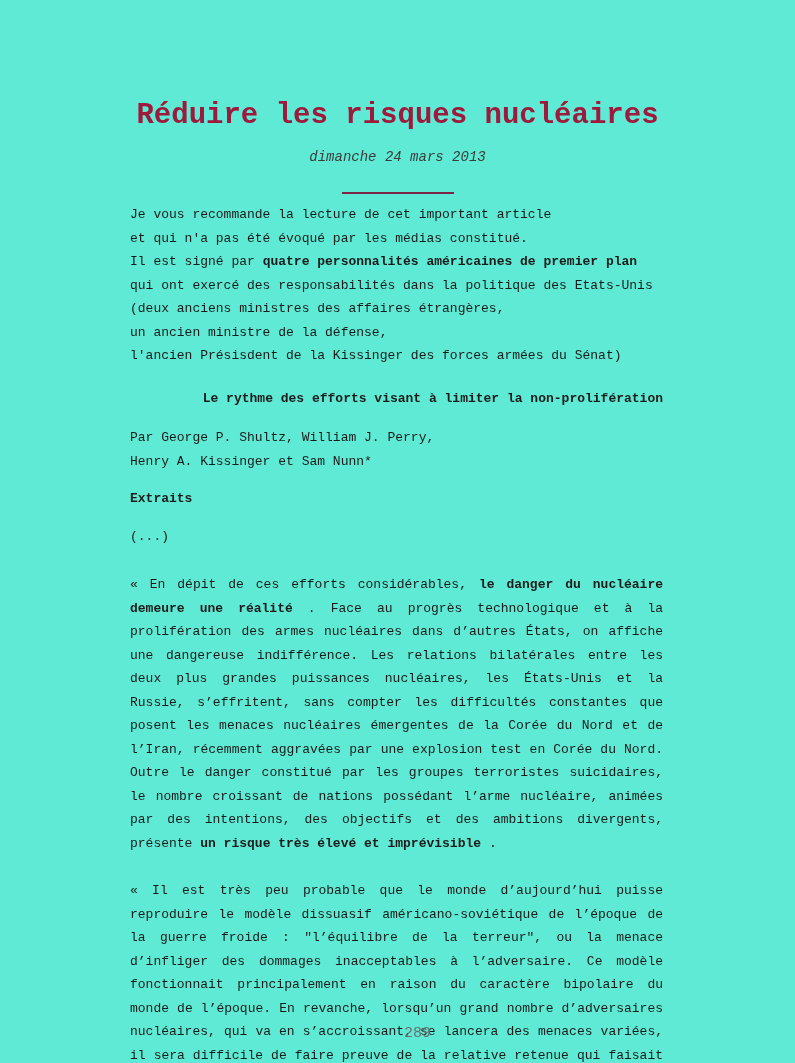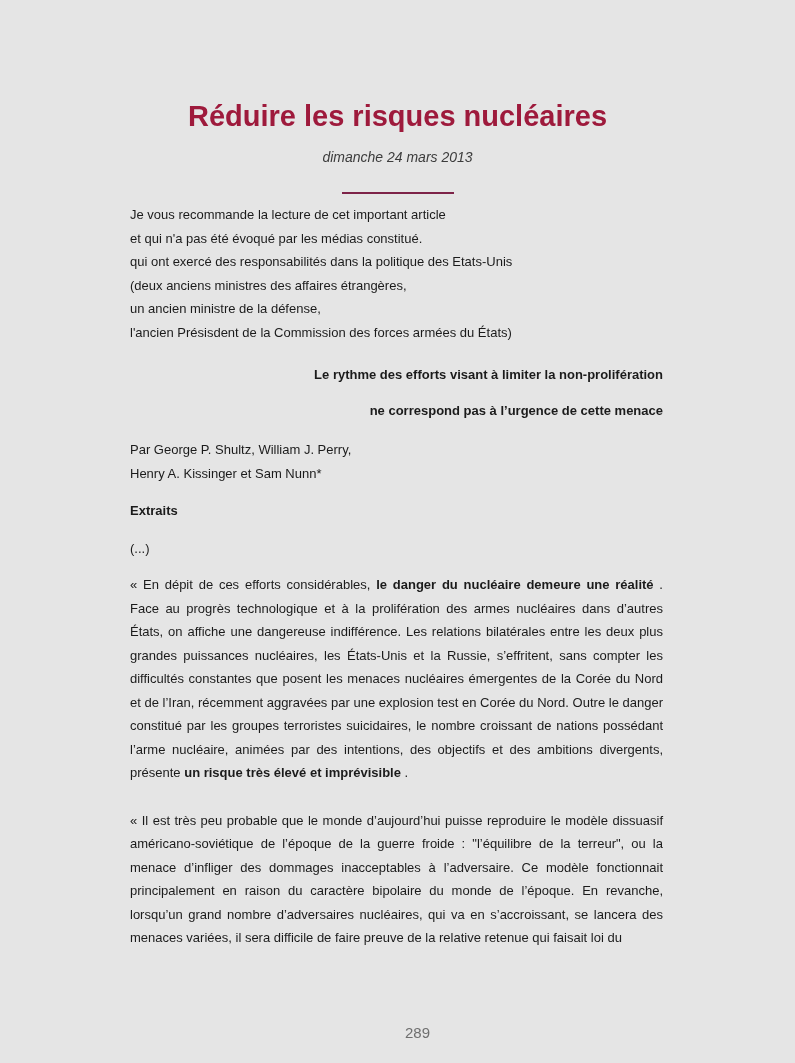--- a/index.html
+++ b/index.html
@@ -4,23 +4,23 @@
 <style>
   html, body {
     margin: 0;
     padding: 0;
     background: #ffffff;
   }
   .page {
     position: relative;
     width: 795px;
     height: 1063px;
-    background: #e5e5e5;
+    background: #5eead4;
     overflow: hidden;
-    font-family: Liberation Sans, sans-serif;
+    font-family: Liberation Mono, monospace;
     color: #1b1b1b;
   }
   header.doc-header {
     padding-top: 98px;
     text-align: center;
   }
   h1.article-title {
     margin: 0;
     font-size: 29px;
     line-height: 36px;
@@ -65,21 +65,21 @@
     margin: 16px 0 0 0;
   }
   p.extracts-heading {
     margin: 14px 0 0 0;
     font-weight: bold;
   }
   p.ellipsis-marker {
     margin: 14px 0 0 0;
   }
   p.extract-para {
-    margin: 13px 0 0 0;
+    margin: 25px 0 0 0;
     text-align: justify;
   }
   p.extract-para.second {
     margin-top: 24px;
   }
   footer.doc-footer {
     position: absolute;
     left: 0;
     right: 0;
     bottom: 21px;
@@ -100,28 +100,28 @@
     <h1 class="article-title">Réduire les risques nucléaires</h1>
     <div class="article-date">dimanche 24 mars 2013</div>
     <hr class="title-separator">
   </header>
 
   <main class="content">
 
     <div class="intro">
       <div class="intro-line">Je vous recommande la lecture de cet important article</div>
       <div class="intro-line">et qui n'a pas été évoqué par les médias constitué.</div>
+      <div class="intro-line"><span>Il est signé par </span><span class="bold">quatre personnalités américaines de premier plan</span></div>
       <div class="intro-line">qui ont exercé des responsabilités dans la politique des Etats-Unis</div>
       <div class="intro-line">(deux anciens ministres des affaires étrangères,</div>
       <div class="intro-line">un ancien ministre de la défense,</div>
-      <div class="intro-line">l'ancien Présisdent de la Commission des forces armées du États)</div>
+      <div class="intro-line">l'ancien Présisdent de la Kissinger des forces armées du Sénat)</div>
     </div>
 
     <p class="section-heading first">Le rythme des efforts visant à limiter la non-prolifération</p>
-    <p class="section-heading">ne correspond pas à l’urgence de cette menace</p>
 
     <div class="byline">
       <div>Par George P. Shultz, William J. Perry,</div>
       <div>Henry A. Kissinger et Sam Nunn*</div>
     </div>
 
     <p class="extracts-heading">Extraits</p>
 
     <p class="ellipsis-marker">(...)</p>
 

